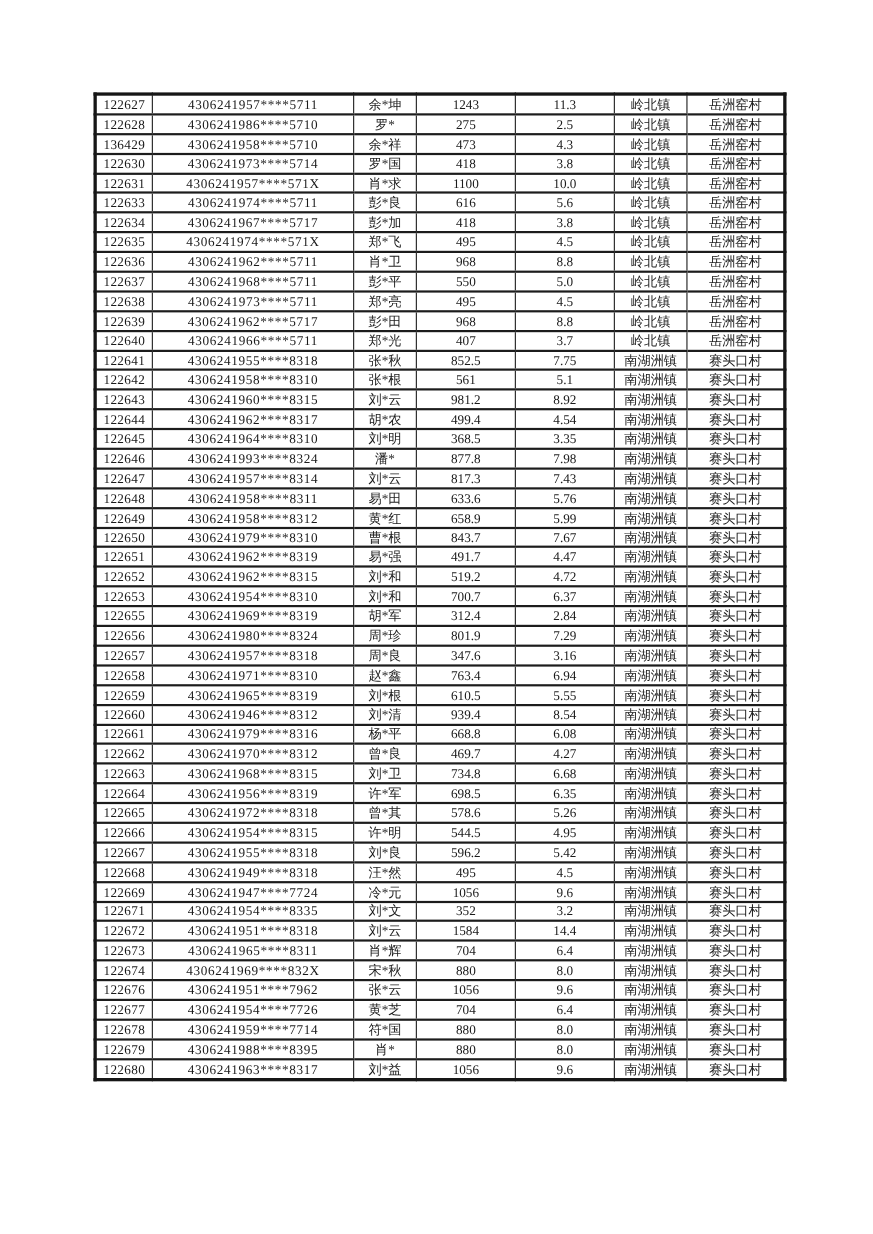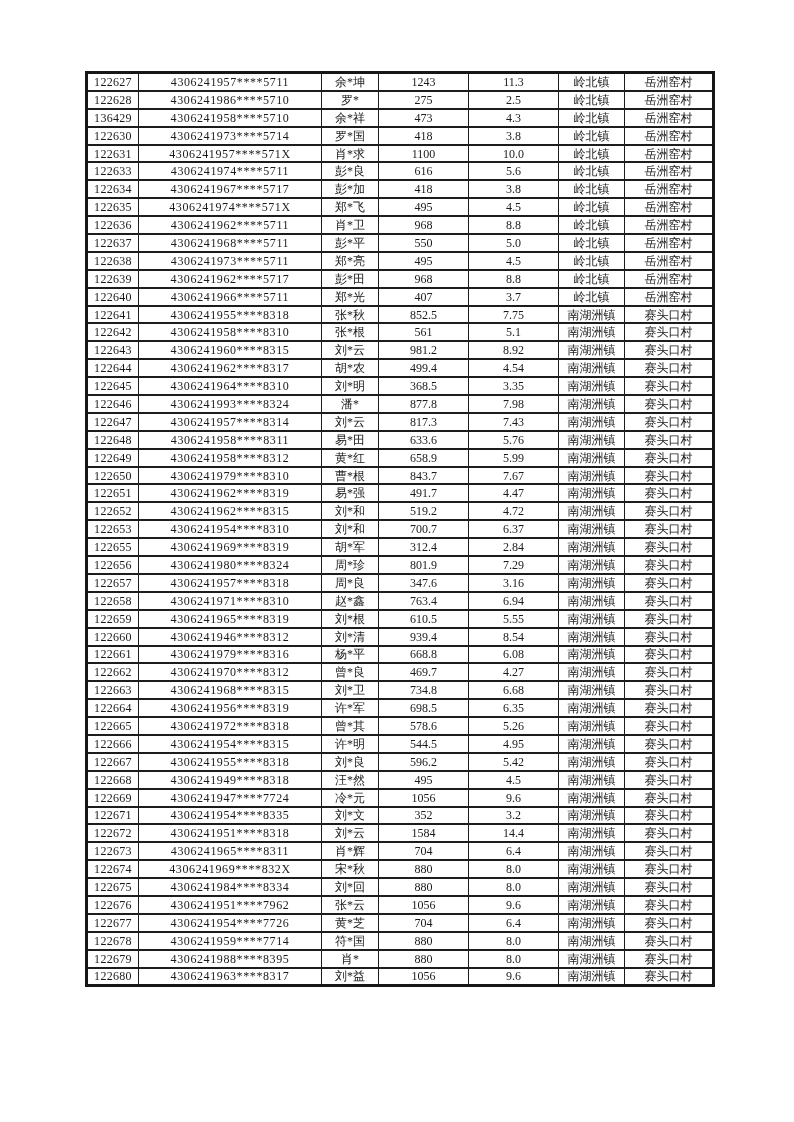--- a/index.html
+++ b/index.html
@@ -11,21 +11,21 @@
     position: relative;
     width: 794px;
     height: 1122px;
     background: #ffffff;
     overflow: hidden;
     font-family: "Liberation Serif", "DejaVu Serif", serif;
   }
   table.data-table {
     position: absolute;
     left: 85px;
-    top: 71px;
+    top: 84px;
     width: 627px;
     border-collapse: collapse;
     table-layout: fixed;
     border: 3px solid #161616;
     font-family: Liberation Serif, serif;
   }
   table.data-table td {
     border-top: 2px solid #1c1c1c;
     border-bottom: 2px solid #1c1c1c;
     border-left: 1.5px solid #1c1c1c;
@@ -461,29 +461,20 @@
         <tr>
           <td class="c-seq">122674</td>
           <td class="c-id">4306241969****832X</td>
           <td>宋*秋</td>
           <td>880</td>
           <td>8.0</td>
           <td>南湖洲镇</td>
           <td>赛头口村</td>
         </tr>
         <tr>
-          <td class="c-seq">122675</td>
-          <td class="c-id">4306241984****8334</td>
-          <td>刘*回</td>
-          <td>880</td>
-          <td>8.0</td>
-          <td>南湖洲镇</td>
-          <td>赛头口村</td>
-        </tr>
-        <tr>
           <td class="c-seq">122676</td>
           <td class="c-id">4306241951****7962</td>
           <td>张*云</td>
           <td>1056</td>
           <td>9.6</td>
           <td>南湖洲镇</td>
           <td>赛头口村</td>
         </tr>
         <tr>
           <td class="c-seq">122677</td>

